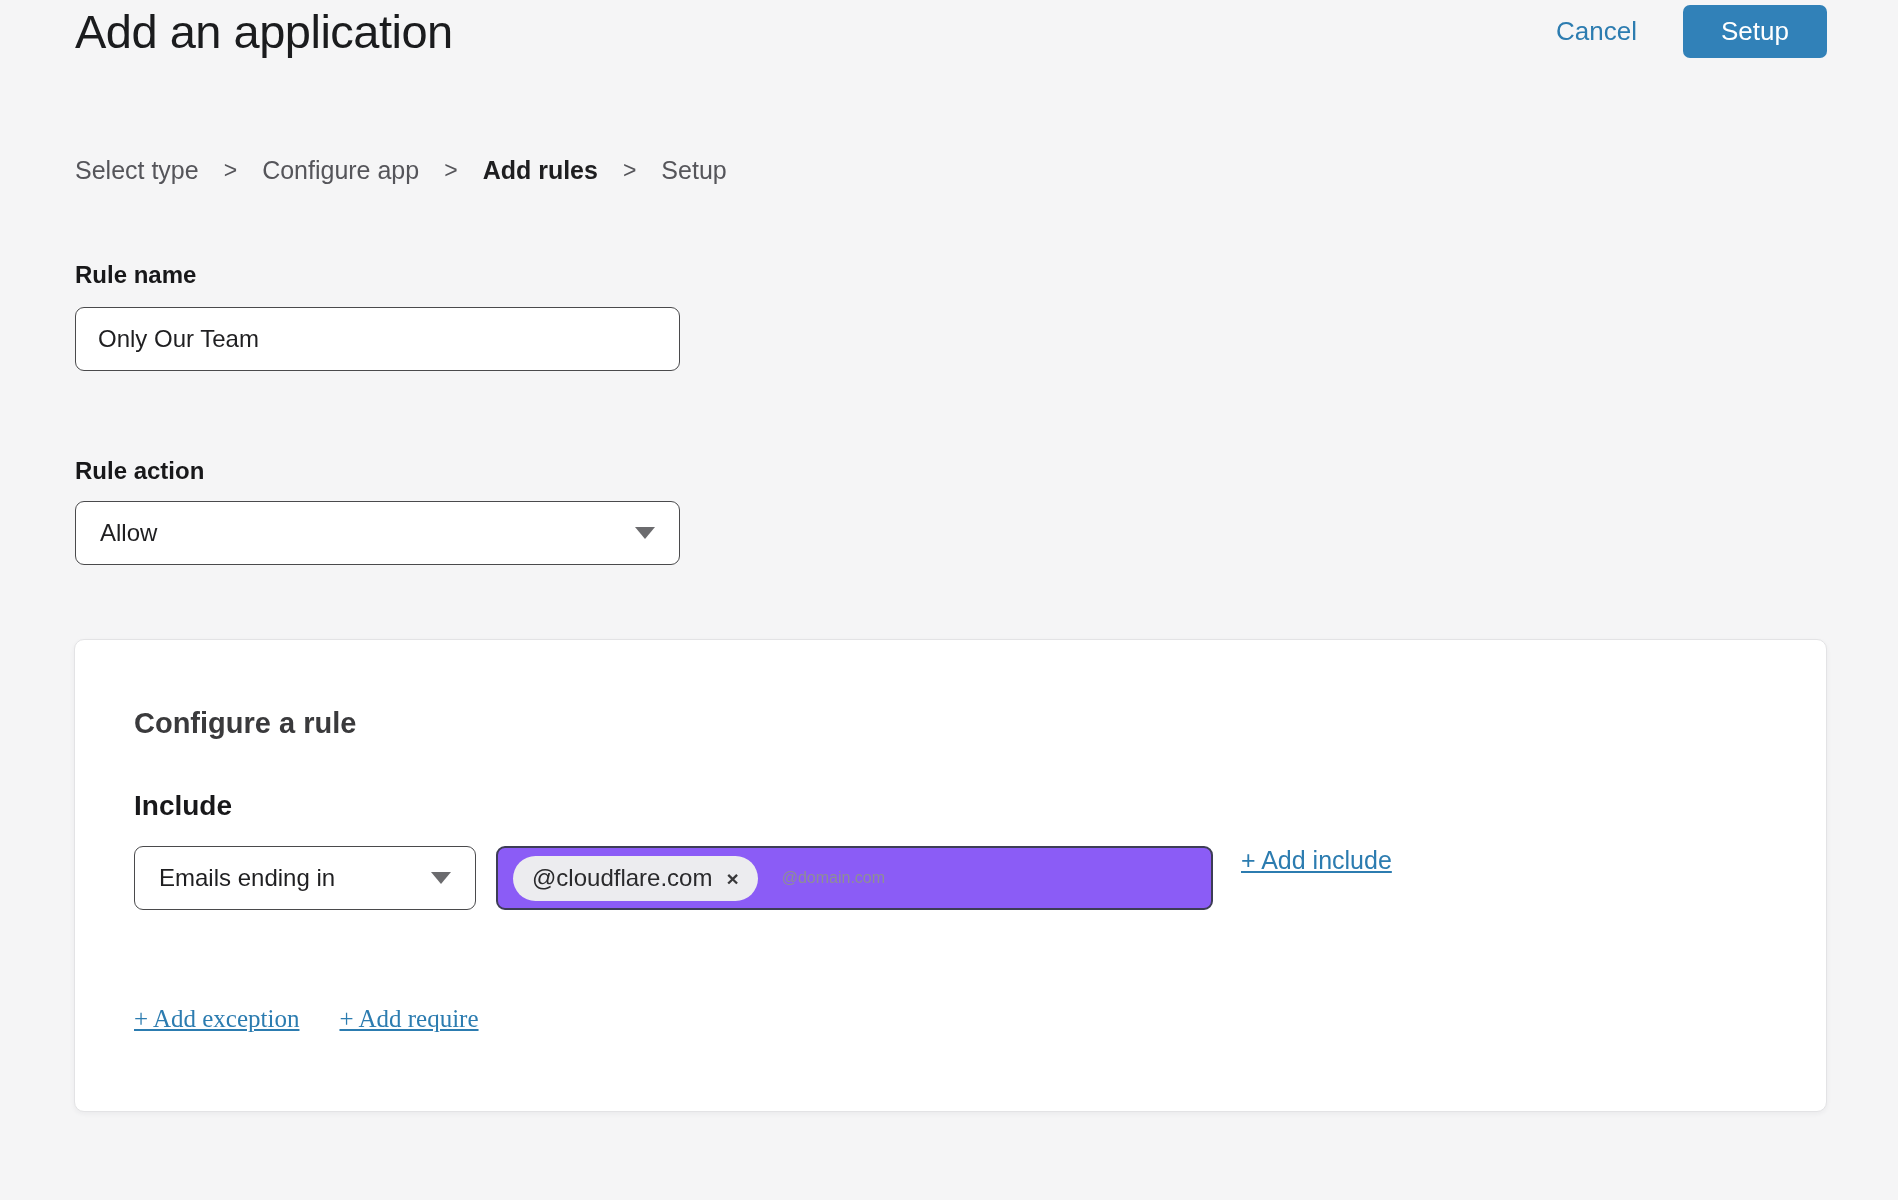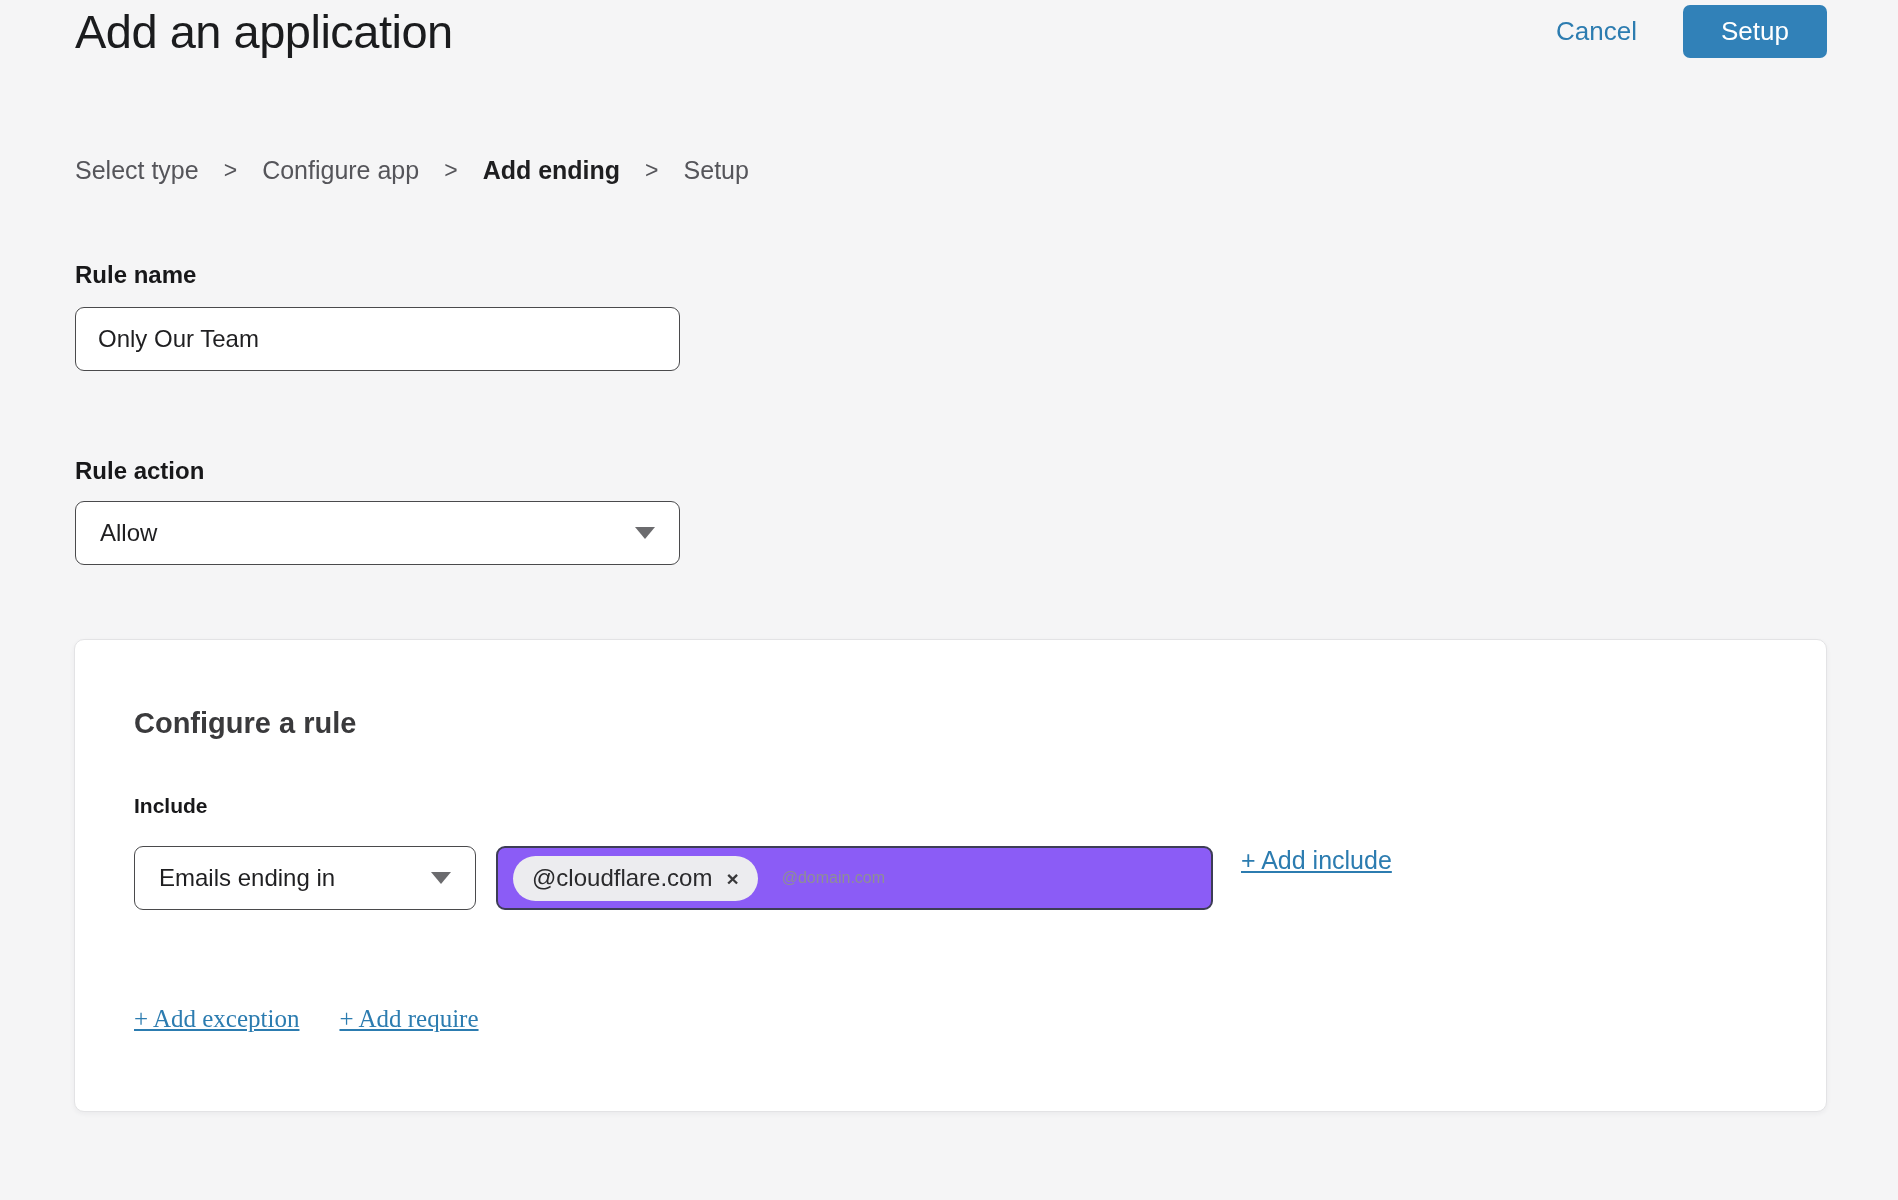--- a/index.html
+++ b/index.html
@@ -86,21 +86,21 @@
   .card {
     margin-top:74px;
     width:1753px; height:473px; margin-left:-1px;
     background:#ffffff;
     border:1px solid #e3e3e5;
     border-radius:10px;
     box-shadow:0 2px 5px rgba(30,30,50,0.05);
     padding:66px 60px 0 59px;
   }
   .card-title { font-size:29px; font-weight:bold; color:#3a3a3c; line-height:34px; }
-  .include-label { margin-top:52px; font-size:21px; font-weight:bold; color:#18181a; line-height:28px; }
+  .include-label { margin-top:52px; font-size:28px; font-weight:bold; color:#18181a; line-height:28px; }
 
   .include-row { margin-top:26px; display:flex; align-items:flex-start; }
   .select-box.small { margin-top:0; width:342px; }
   .tag-input {
     margin-left:20px;
     width:717px; height:64px;
     border:2px solid #3d3d55; border-radius:9px;
     background:#8b5cf6;
     display:flex; align-items:center;
     padding:0 15px;
@@ -147,21 +147,21 @@
       <a class="cancel-link">Cancel</a>
       <button class="next-btn">Setup</button>
     </div>
   </div>
 
   <nav class="breadcrumb">
     <span class="step">Select type</span>
     <span class="sep">&gt;</span>
     <span class="step">Configure app</span>
     <span class="sep">&gt;</span>
-    <span class="step active">Add ending</span>
+    <span class="step active">Add rules</span>
     <span class="sep">&gt;</span>
     <span class="step">Setup</span>
   </nav>
 
   <div class="field">
     <div class="field-label">Rule name</div>
     <input class="text-input" type="text" value="Only Our Team" style="">
   </div>
 
   <div class="field">

